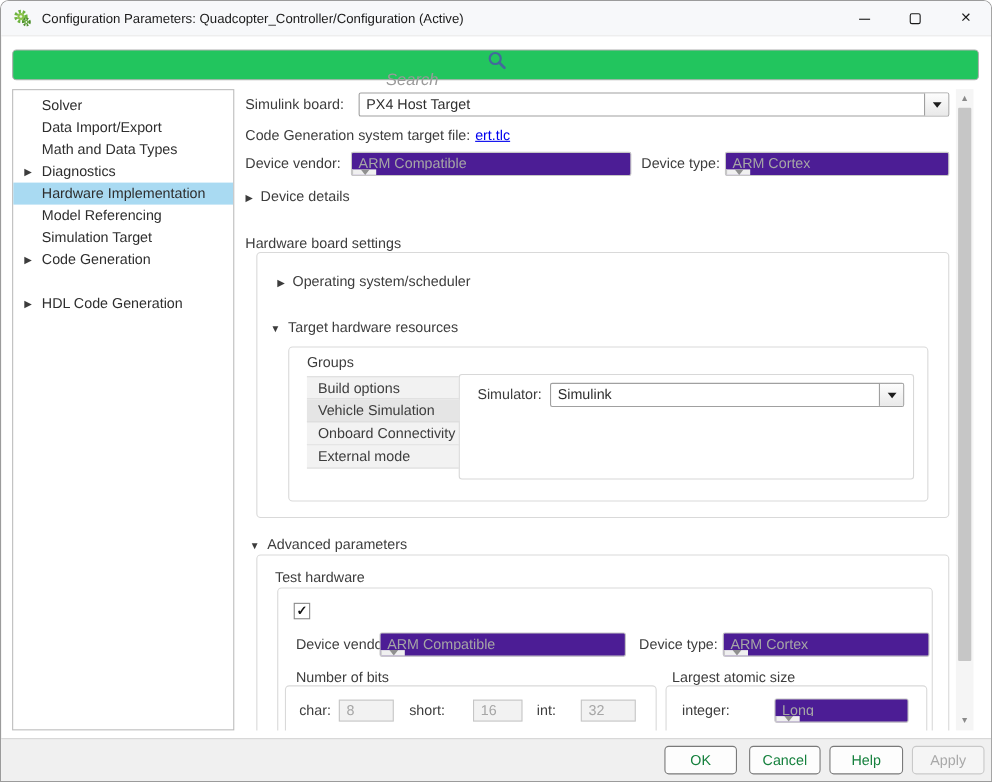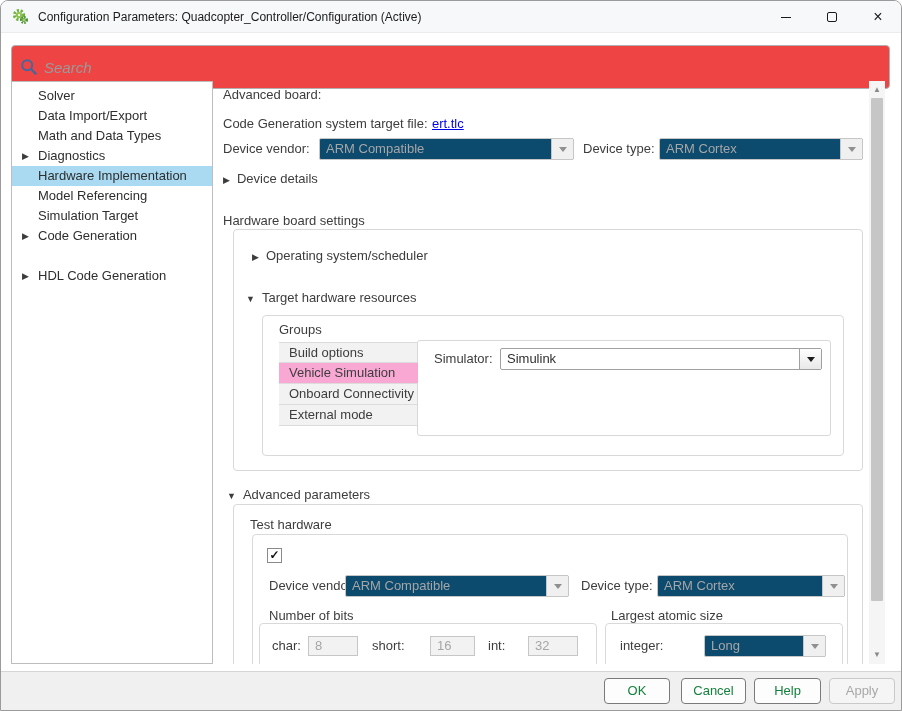--- a/index.html
+++ b/index.html
@@ -14,23 +14,23 @@
               display:flex; align-items:center; }
   .app-icon { width:17px; height:17px; margin-left:11px; flex:0 0 auto; }
   .title-text { margin-left:9px; font-size:12px; color:#1b1b1b; white-space:nowrap; }
   .win-controls { position:absolute; right:0; top:0; height:32px; display:flex; }
   .win-btn { width:46px; height:32px; display:flex; align-items:center; justify-content:center; cursor:default; }
   .glyph-min { width:10px; height:1px; background:#1a1a1a; }
   .glyph-max { width:10px; height:10px; border:1px solid #1a1a1a; border-radius:2px; }
   .glyph-close { font-size:16px; color:#1a1a1a; line-height:1; }
 
   
-  .search-box { position:absolute; top:44px; left:10px; right:11px; height:44px;
-                border:1px solid #b0b0b0; border-radius:4px; background:#ef4444;
-                display:flex; align-items:center; }
+  .search-box { position:absolute; top:44px; left:10px; right:11px; height:28px;
+                border:1px solid #b0b0b0; border-radius:4px; background:#22c55e;
+                display:flex; align-items:center;flex-direction:column; }
   .search-icon { width:18px; height:18px; margin:0 6px 0 8px; flex:0 0 auto; }
   .search-input { border:none; outline:none; flex:1; height:24px; font-size:15px;
                   font-family:"Liberation Sans", sans-serif; color:#333; background:transparent; }
   .search-input::placeholder { color:#9a9a9a; font-style:italic; }
 
   
   .sidebar { position:absolute; top:80px; left:10px; width:202px; height:583px;
              border:1px solid #bdbdbd; background:#fff; overflow:hidden; }
   .side-item { position:absolute; left:0; width:100%; height:20px; font-size:13px;
                line-height:20px; white-space:nowrap; cursor:default; }
@@ -44,36 +44,36 @@
   .abs { position:absolute; }
 
   .combo { display:flex; height:22px; border:1px solid #a0a0a0; background:#fff; border-radius:2px; }
   .combo .value { flex:1; font-size:13px; line-height:20px; padding:0 6px; color:#2f2f2f;
                   overflow:hidden; white-space:nowrap; }
   .combo .drop { width:22px; border-left:1px solid #a0a0a0;
                  background:linear-gradient(#fdfdfd,#e9e9e9);
                  display:flex; align-items:center; justify-content:center; }
   .combo .tri { width:0; height:0; border-left:4px solid transparent; border-right:4px solid transparent;
                 border-top:5px solid #1c1c1c; }
-  .combo.disabled { background:#0c4a6e; border-color:#c6c6c6; }
+  .combo.disabled { background:#4c1d95; border-color:#c6c6c6;flex-direction:column; }
   .combo.disabled .value { color:#a6a6a6; }
   .combo.disabled .drop { border-left-color:#c6c6c6; background:#f0f0f0; }
   .combo.disabled .tri { border-top-color:#909090; }
 
   .link { color:#0000ee; text-decoration:underline; cursor:pointer; }
 
   .section-box { position:absolute; border:1px solid #d9d9d9; border-radius:4px; background:#fff; }
   .sec-arrow { font-size:9px; color:#3c3c3c; margin-right:7px; }
   .toggle-row { position:absolute; font-size:13px; color:#3d3d3d; white-space:nowrap; cursor:default; }
 
   .gtab { position:absolute; left:0; width:138px; height:21px; line-height:20px; font-size:13px;
           padding-left:10px; background:#f2f2f2; border-bottom:1px solid #dcdcdc; color:#3d3d3d;
           white-space:nowrap; overflow:hidden; cursor:default; }
   .gtab.first { border-top:1px solid #dcdcdc; }
-  .gtab.sel { background:#f9a8d4; width:139px; z-index:3; }
+  .gtab.sel { background:#e5e5e5; width:139px; z-index:3; }
   .gpanel { position:absolute; background:#fff; border:1px solid #d8d8d8; border-radius:3px; z-index:1; }
 
   .checkbox { position:absolute; width:15px; height:15px; border:1px solid #8a8a8a; background:#fff;
               font-size:12px; line-height:13px; text-align:center; color:#111; font-weight:bold; cursor:default; }
   .tfield { position:absolute; height:20px; background:#f2f2f2; border:1px solid #c6c6c6;
             font-size:13px; line-height:18px; padding:0 6px; color:#a6a6a6; }
 
   
   .scrollbar { position:absolute; top:80px; right:16px; width:16px; height:583px; background:#f5f5f5; }
   .sb-arrow { position:absolute; left:0; width:16px; height:14px; font-size:8px; color:#8a8a8a;
@@ -151,21 +151,27 @@
       <span class="side-label">Code Generation</span>
       </div>
     <div class="side-item" style="top:184px">
       <span class="tree-arrow">▶</span>
       <span class="side-label">HDL Code Generation</span>
       </div>
   </div>
 
   <div class="main">
 
-    <span class="lbl abs" style="top:6px;left:0">Advanced board:</span>
+    <span class="lbl abs" style="top:6px;left:0">Simulink board:</span>
+    <div class="combo abs" style="top:3px;left:103px;width:537px">
+      <span class="value">PX4 Host Target</span>
+      <span class="drop">
+          <span class="tri"></span>
+        </span>
+    </div>
 
     <div class="abs" style="top:33px;left:0">
       <span class="lbl">Code Generation system target file:</span>
       <span class="lbl link">ert.tlc</span>
     </div>
 
     <span class="lbl abs" style="top:60px;left:0">Device vendor:</span>
     <div class="combo disabled abs" style="top:57px;left:96px;width:255px">
       <span class="value">ARM Compatible</span>
       <span class="drop">

